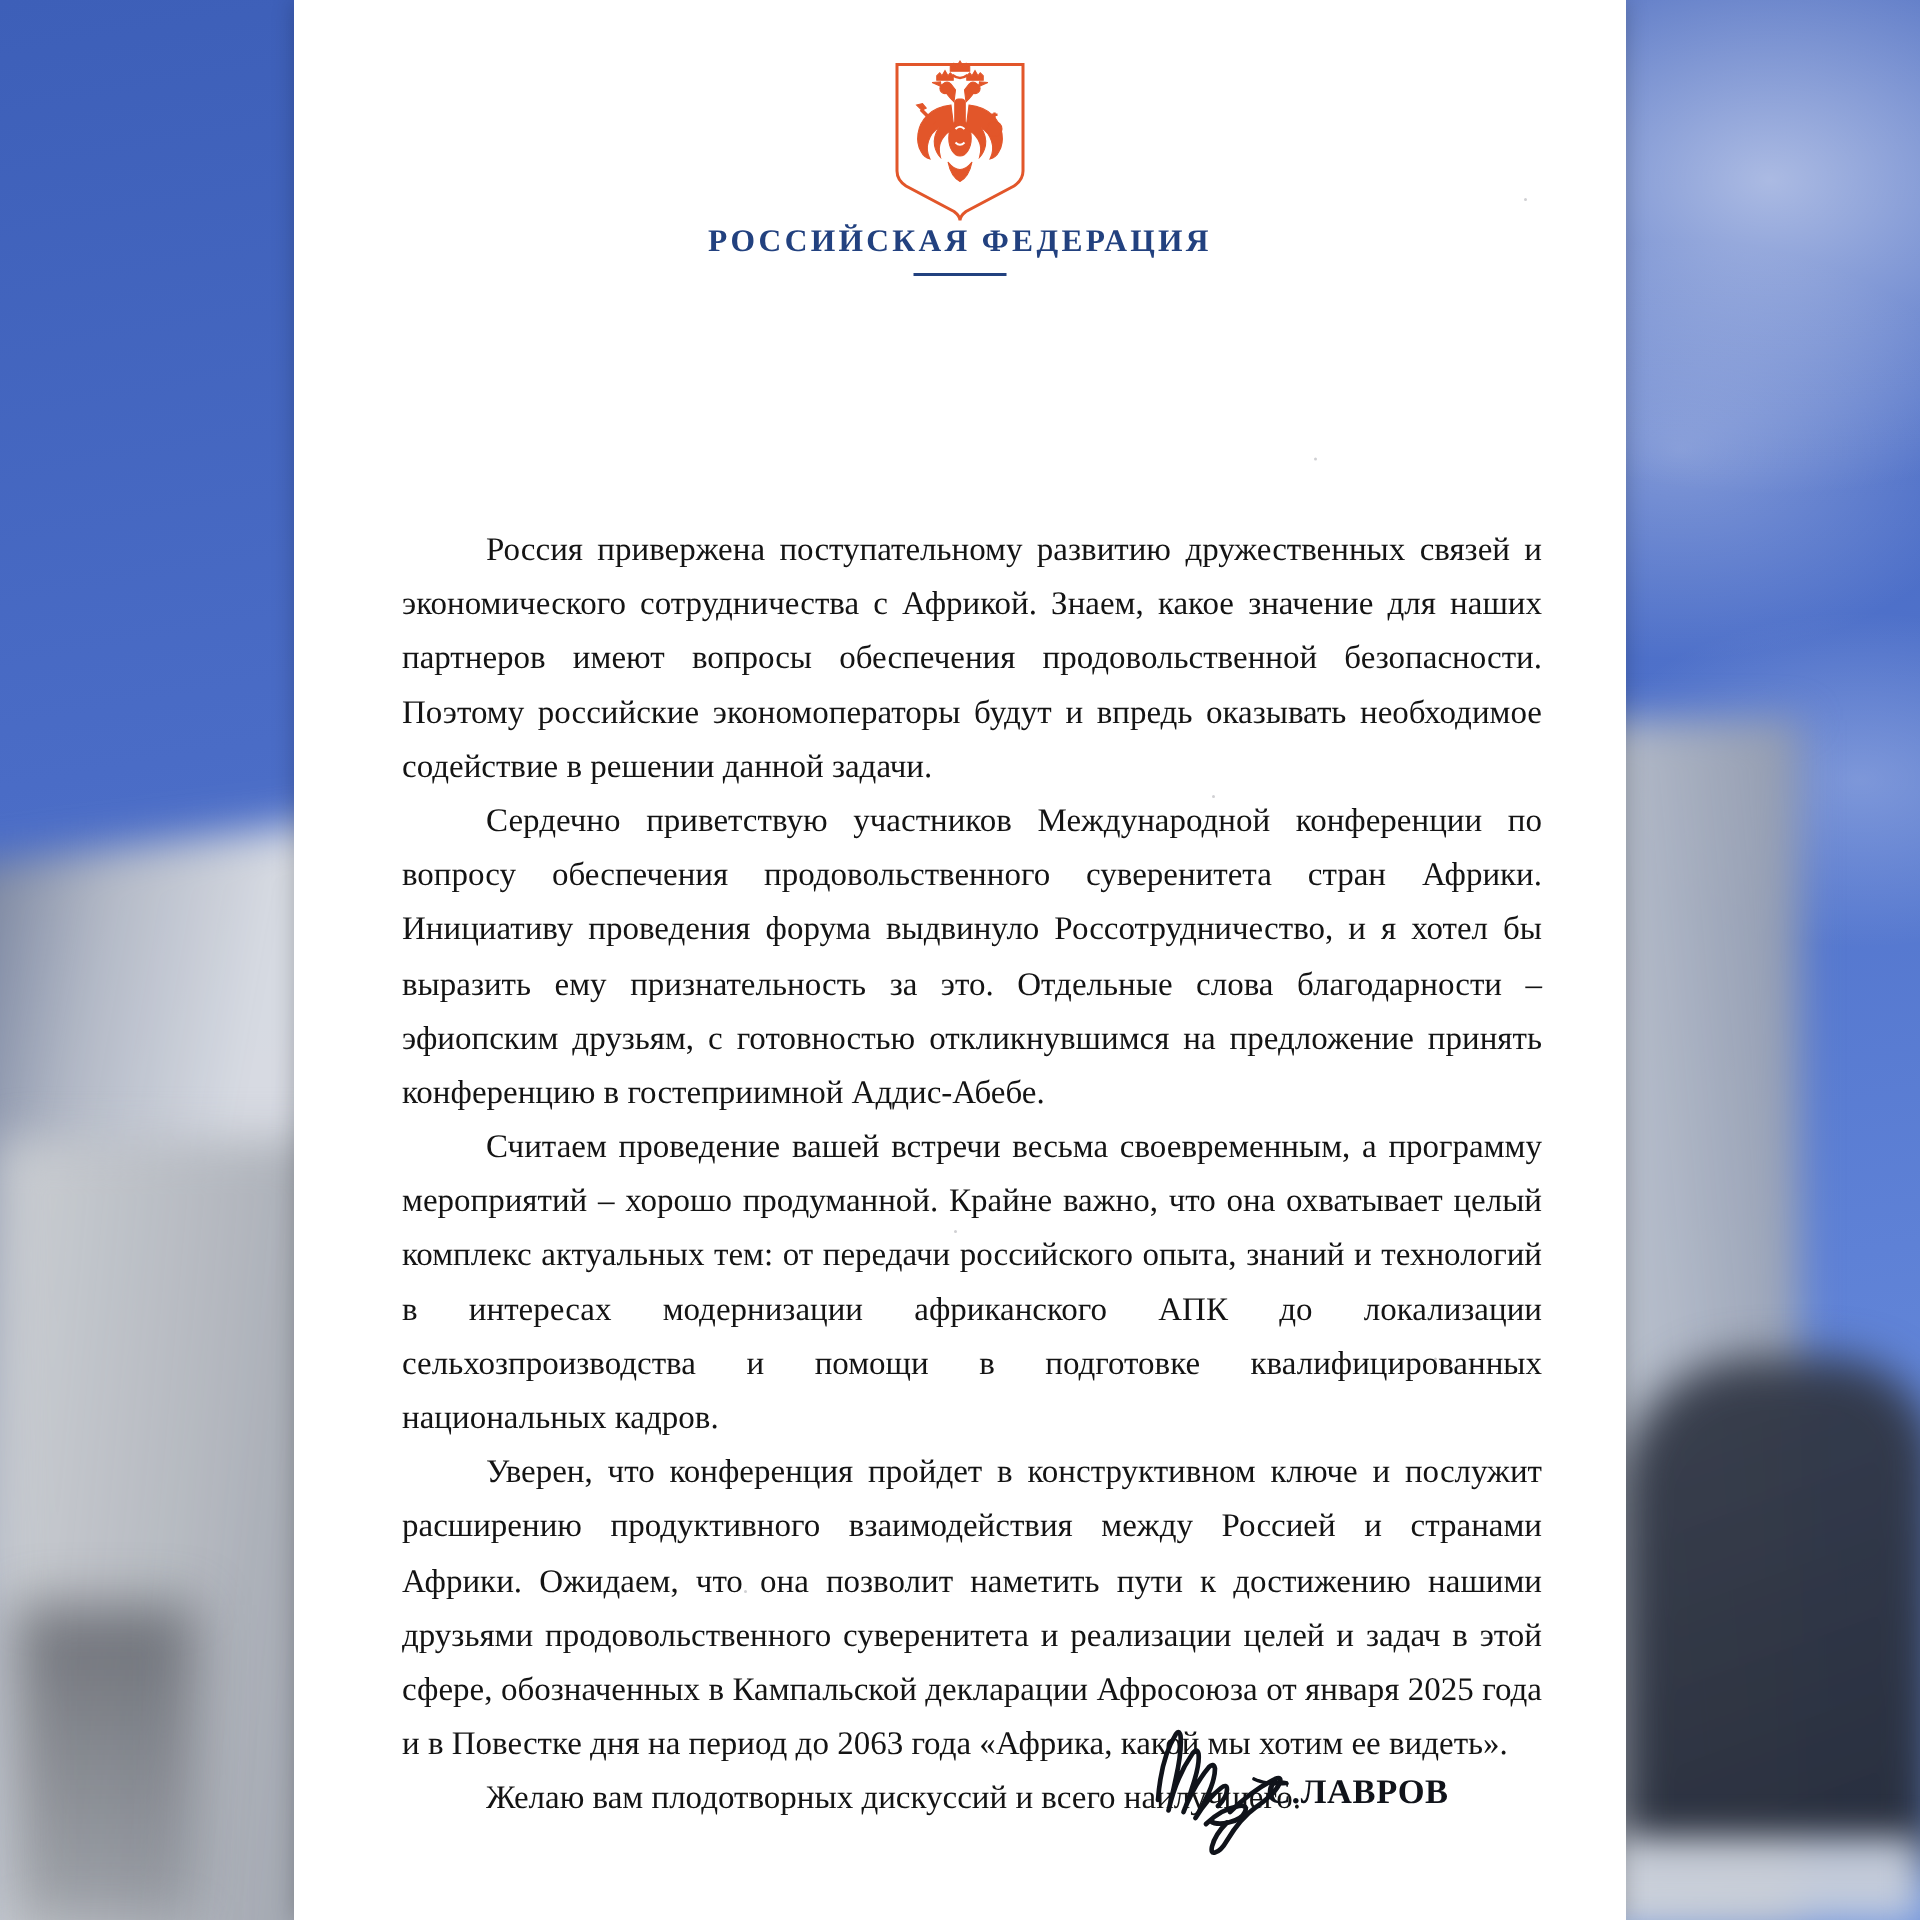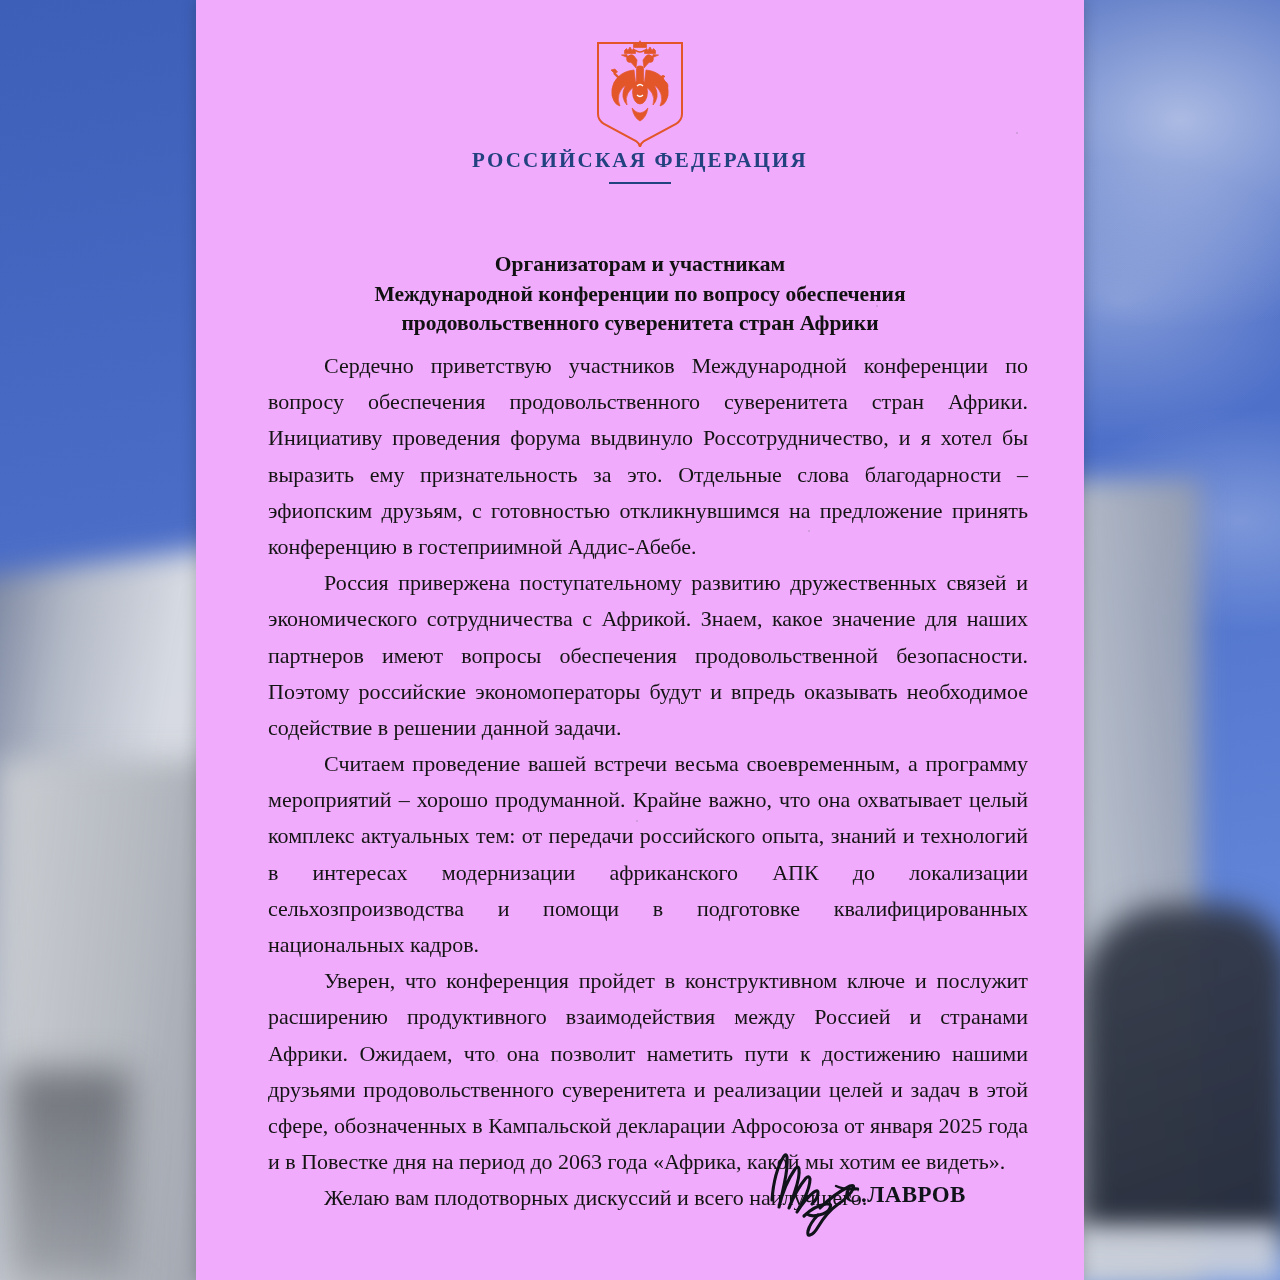--- a/index.html
+++ b/index.html
@@ -98,21 +98,21 @@
     filter: blur(12px);
   }
 
   
   #sheet {
     position: absolute;
     left: 196px;
     top: 0;
     width: 888px;
     height: 1280px;
-    background: #f0abfc;
+    background: #ffffff;
     z-index: 2;
     box-shadow: 0 0 14px rgba(0,0,0,0.22);
   }
 
   .sheet-inner {
     position: relative;
     width: 100%;
     height: 100%;
   }
 
@@ -280,29 +280,24 @@
           </g>
         </g>
       </svg>
     </div>
 
     <div class="letterhead">
       <div class="lh-line1">РОССИЙСКАЯ ФЕДЕРАЦИЯ</div>
       <div class="lh-rule"></div>
     </div>
 
-    <div class="addressee">
-      <div>Организаторам и участникам</div>
-      <div>Международной конференции по вопросу обеспечения</div>
-      <div>продовольственного суверенитета стран Африки</div>
-    </div>
 
     <div class="body-text">
+      <p>Россия привержена поступательному развитию  дружественных связей и экономического сотрудничества с Африкой. Знаем, какое значение для наших партнеров имеют вопросы обеспечения продовольственной безопасности. Поэтому российские экономоператоры будут и впредь оказывать необходимое содействие в решении данной задачи.</p>
       <p>Сердечно приветствую участников Международной конференции по вопросу обеспечения продовольственного суверенитета стран Африки. Инициативу проведения форума выдвинуло Россотрудничество, и я хотел бы выразить ему признательность за это. Отдельные слова благодарности – эфиопским друзьям, с готовностью откликнувшимся на предложение принять конференцию в гостеприимной Аддис-Абебе.</p>
-      <p>Россия привержена поступательному развитию  дружественных связей и экономического сотрудничества с Африкой. Знаем, какое значение для наших партнеров имеют вопросы обеспечения продовольственной безопасности. Поэтому российские экономоператоры будут и впредь оказывать необходимое содействие в решении данной задачи.</p>
       <p>Считаем проведение вашей встречи весьма своевременным, а программу мероприятий – хорошо продуманной. Крайне важно, что она охватывает целый комплекс актуальных тем: от передачи российского опыта, знаний и технологий в интересах модернизации африканского АПК до локализации сельхозпроизводства и помощи в подготовке квалифицированных национальных кадров.</p>
       <p>Уверен, что конференция пройдет в конструктивном ключе и послужит расширению продуктивного взаимодействия между Россией и странами Африки. Ожидаем, что она позволит наметить пути к достижению нашими друзьями продовольственного суверенитета и реализации целей и задач в этой сфере, обозначенных в Кампальской декларации Афросоюза от января 2025 года и в Повестке дня  на период до 2063 года «Африка, какой мы хотим ее видеть».</p>
       <p>Желаю вам плодотворных дискуссий и всего наилучшего.</p>
     </div>
 
     <div class="signature-block">
       <svg class="sig-scribble" viewBox="0 0 150 100" xmlns="http://www.w3.org/2000/svg" aria-hidden="true">
         <g fill="none" stroke="#10131a" stroke-linecap="round" stroke-linejoin="round">
           <path d="M8 58 q2 -28 12 -44 q2 -3 3 1 q1 10 -3 28 q-3 14 -5 22 q5 -22 16 -38
                    q3 -4 4 0 q1 7 -4 22 q-3 10 -6 17 q7 -18 17 -30 q3 -3 4 1 q0 8 -6 20

